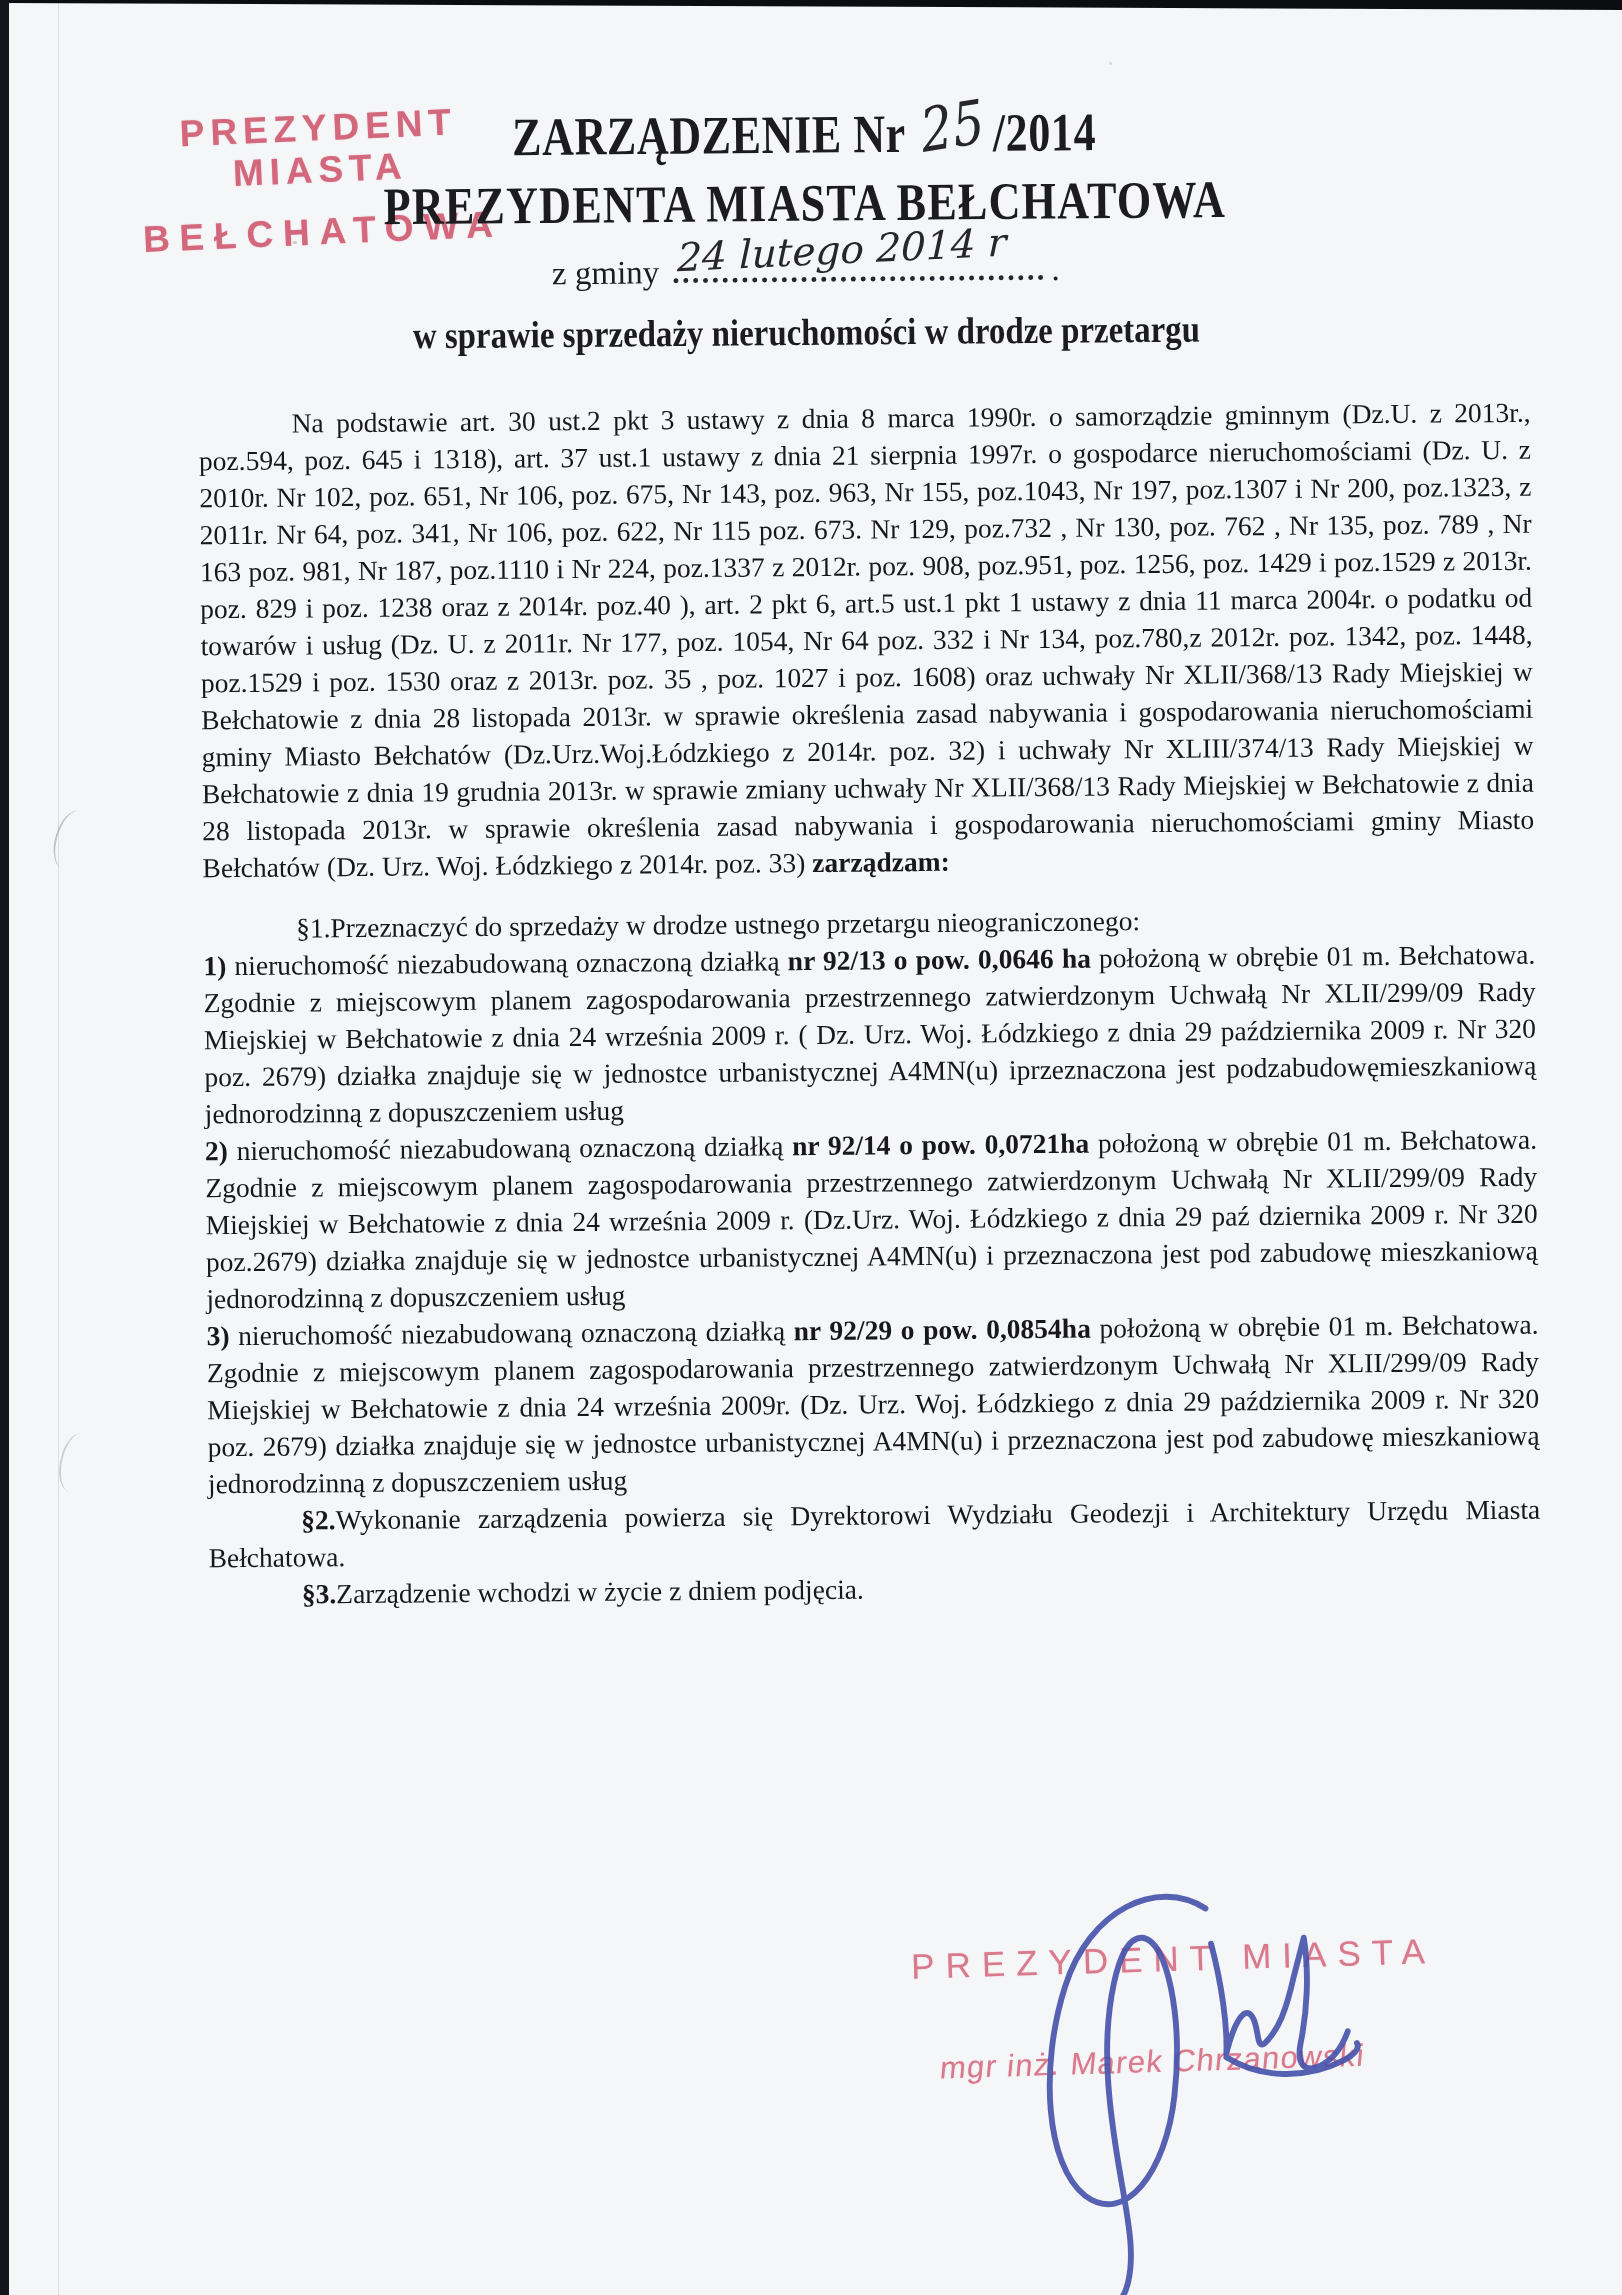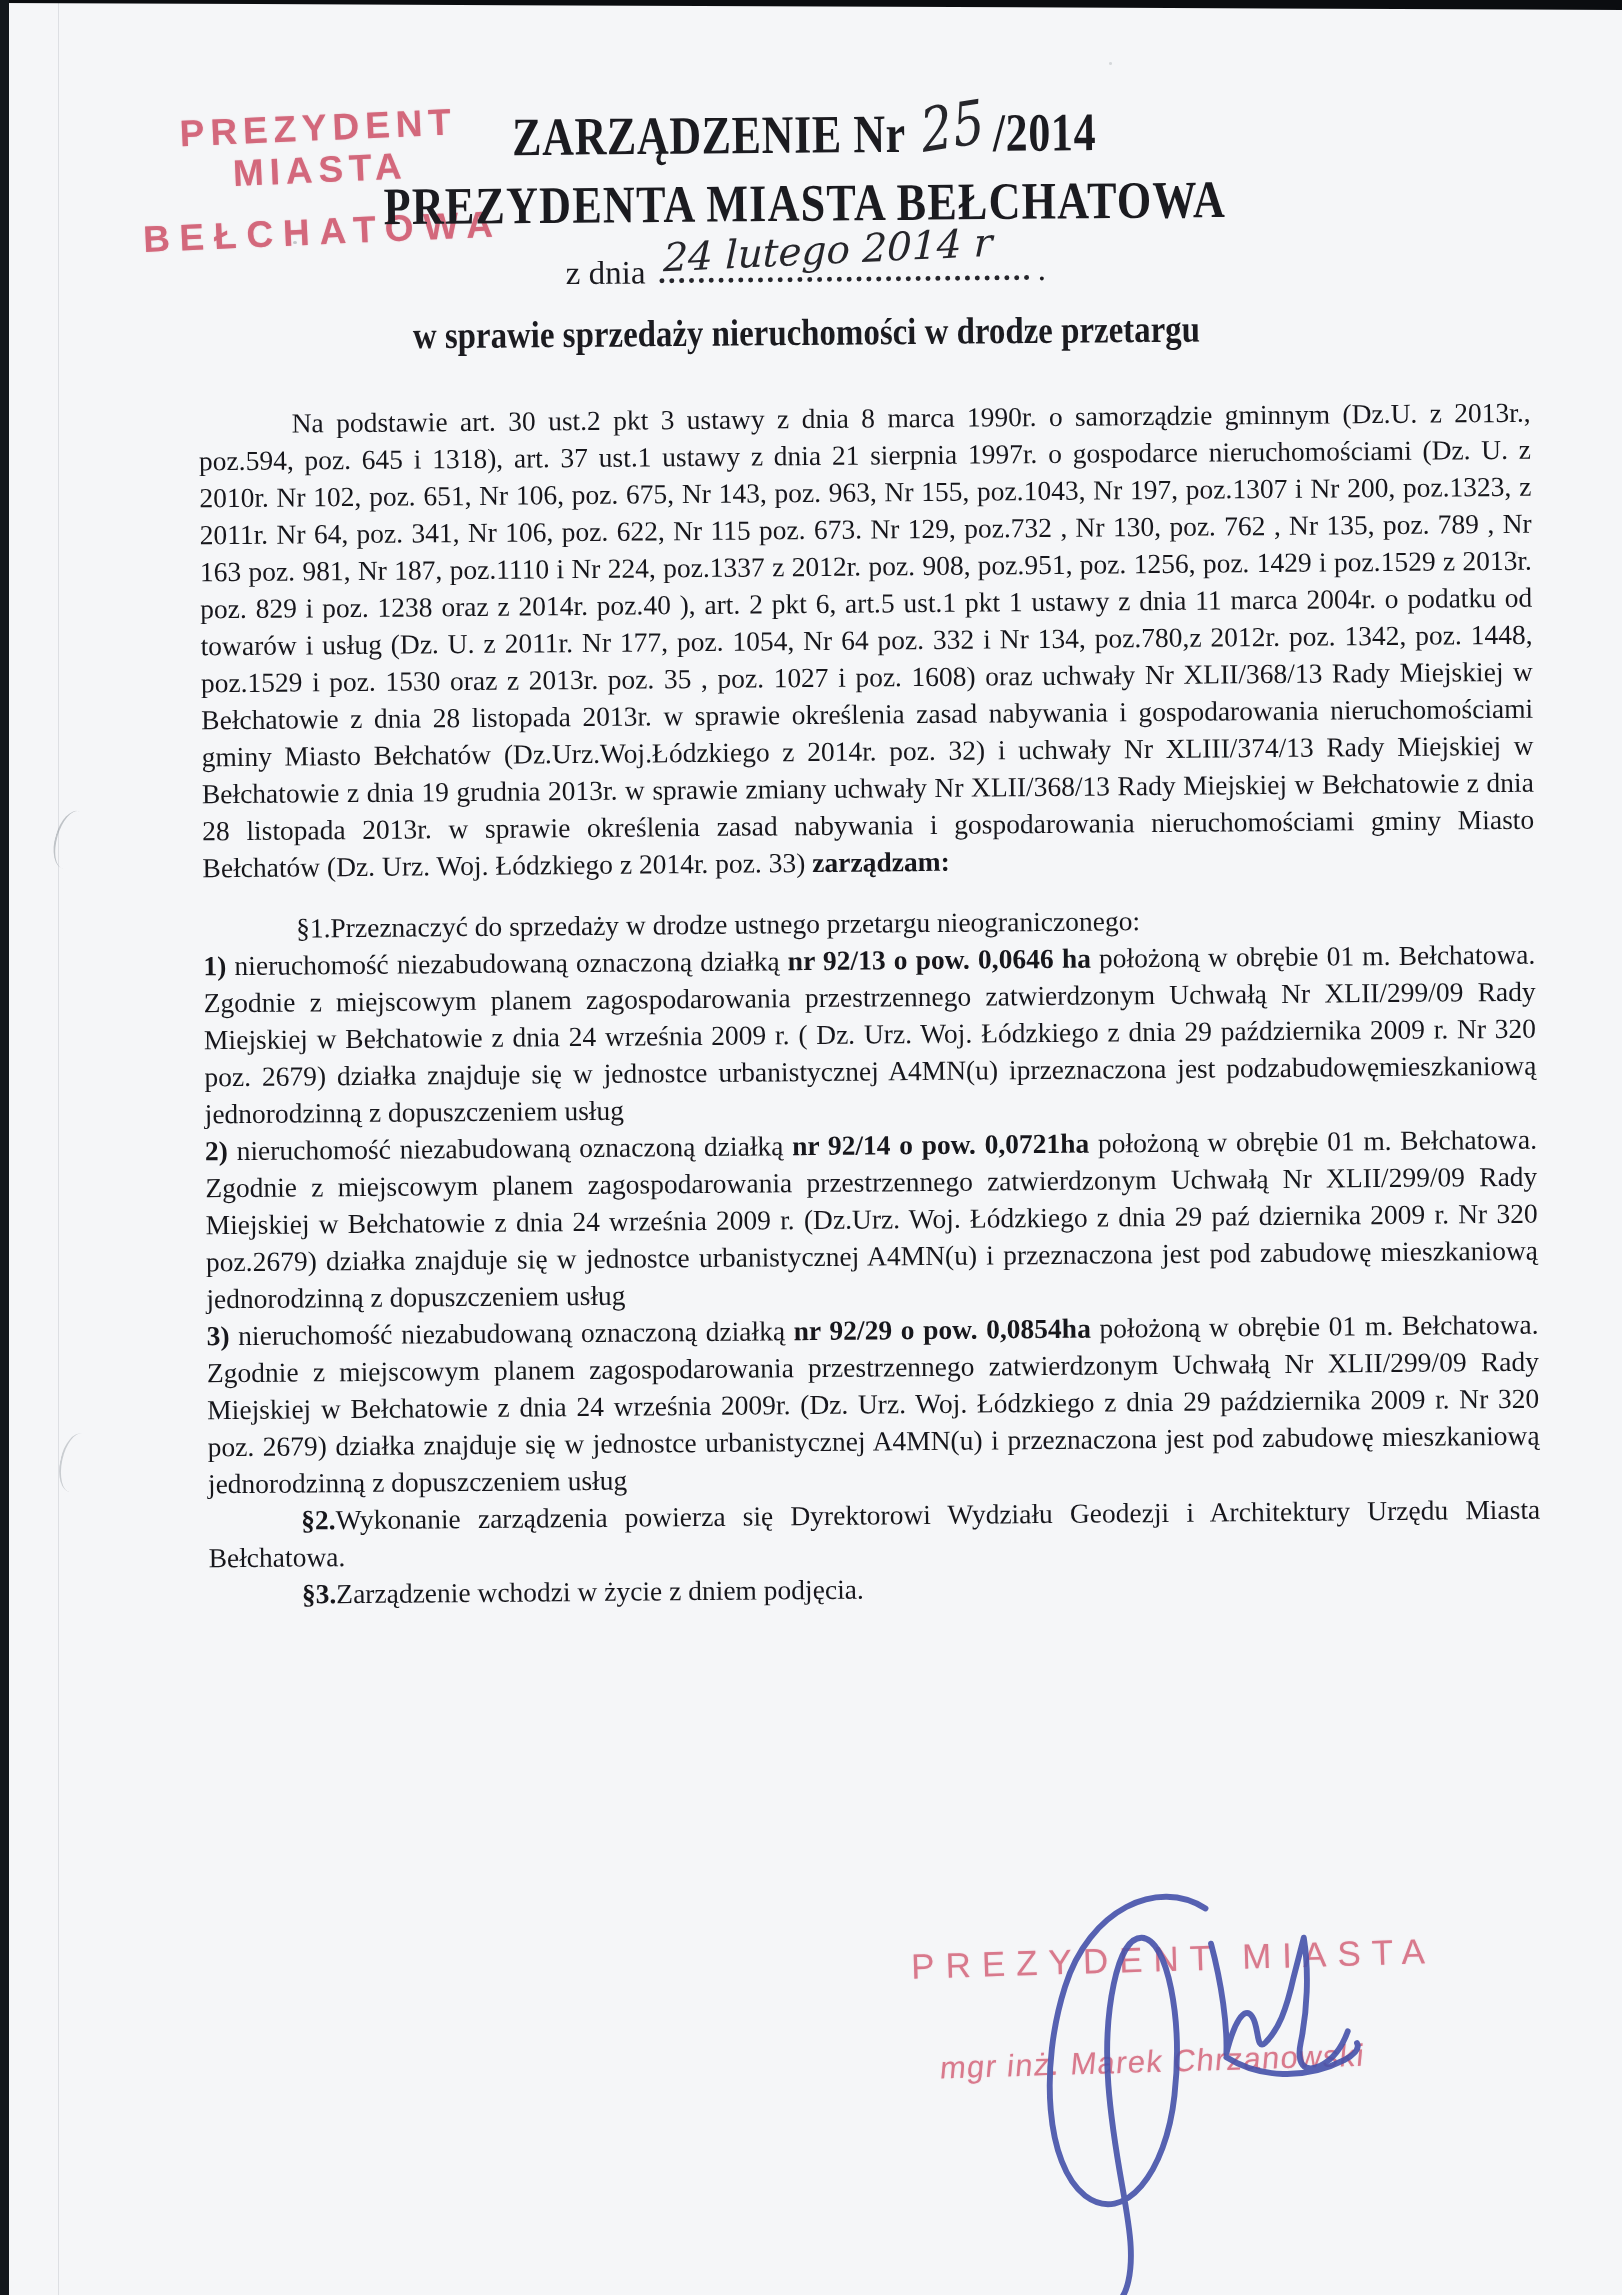--- a/index.html
+++ b/index.html
@@ -116,21 +116,21 @@
       <div class="l2">BEŁCHATOWA</div>
     </div>
 
     <div class="title-row">
       <span>ZARZĄDZENIE Nr</span><span class="hand hand-25">25</span><span>/2014</span>
     </div>
 
     <div class="authority">PREZYDENTA MIASTA BEŁCHATOWA</div>
 
     <div class="date-row">
-      <span>z dnia</span><span class="date-wrap"><span class="hand hand-date">24 lutego 2014 r</span></span><span>.</span>
+      <span>z gminy</span><span class="date-wrap"><span class="hand hand-date">24 lutego 2014 r</span></span><span>.</span>
     </div>
 
     <div class="subject">w sprawie sprzedaży nieruchomości w drodze przetargu</div>
 
     <div class="body-text">
       <p class="indent"><span>Na podstawie art. 30 ust.2 pkt 3 ustawy z dnia 8 marca 1990r. o samorządzie gminnym (Dz.U. z 2013r., poz.594, poz. 645 i 1318), art. 37 ust.1 ustawy z dnia 21 sierpnia 1997r. o gospodarce nieruchomościami (Dz. U. z 2010r. Nr 102, poz. 651, Nr 106, poz. 675, Nr 143, poz. 963, Nr 155, poz.1043, Nr 197, poz.1307 i Nr 200, poz.1323, z 2011r. Nr 64, poz. 341, Nr 106, poz. 622, Nr 115 poz. 673. Nr 129, poz.732 , Nr 130, poz. 762 , Nr 135, poz. 789 , Nr 163 poz. 981, Nr 187, poz.1110 i Nr 224, poz.1337 z 2012r. poz. 908, poz.951, poz. 1256, poz. 1429 i poz.1529 z 2013r. poz. 829 i poz. 1238 oraz z 2014r. poz.40 ), art. 2 pkt 6, art.5 ust.1 pkt 1 ustawy z dnia 11 marca 2004r. o podatku od towarów i usług (Dz. U. z 2011r. Nr 177, poz. 1054, Nr 64 poz. 332 i Nr 134, poz.780,z 2012r. poz. 1342, poz. 1448, poz.1529 i poz. 1530 oraz z 2013r. poz. 35 , poz. 1027 i poz. 1608) oraz uchwały Nr XLII/368/13 Rady Miejskiej w Bełchatowie z dnia 28 listopada 2013r. w sprawie określenia zasad nabywania i gospodarowania nieruchomościami gminy Miasto Bełchatów (Dz.Urz.Woj.Łódzkiego z 2014r. poz. 32) i uchwały Nr XLIII/374/13 Rady Miejskiej w Bełchatowie z dnia 19 grudnia 2013r. w sprawie zmiany uchwały Nr XLII/368/13 Rady Miejskiej w Bełchatowie z dnia 28 listopada 2013r. w sprawie określenia zasad nabywania i gospodarowania nieruchomościami gminy Miasto Bełchatów (Dz. Urz. Woj. Łódzkiego z 2014r. poz. 33) </span><span class="b">zarządzam:</span></p>
       <p class="indent gap-top"><span>§1.Przeznaczyć do sprzedaży w drodze ustnego przetargu nieograniczonego:</span></p>
       <p><span class="b">1) </span><span>nieruchomość niezabudowaną oznaczoną działką </span><span class="b">nr 92/13 o pow. 0,0646 ha</span><span> położoną w obrębie 01 m. Bełchatowa. Zgodnie z miejscowym planem zagospodarowania przestrzennego zatwierdzonym Uchwałą Nr XLII/299/09 Rady Miejskiej w Bełchatowie z dnia 24 września 2009 r. ( Dz. Urz. Woj. Łódzkiego z dnia 29 października 2009 r. Nr 320 poz. 2679) działka znajduje się w jednostce urbanistycznej A4MN(u) iprzeznaczona jest podzabudowęmieszkaniową jednorodzinną z dopuszczeniem usług</span></p>
       <p><span class="b">2) </span><span>nieruchomość niezabudowaną oznaczoną działką </span><span class="b">nr 92/14 o pow. 0,0721ha</span><span> położoną w obrębie 01 m. Bełchatowa. Zgodnie z miejscowym planem zagospodarowania przestrzennego zatwierdzonym Uchwałą Nr XLII/299/09 Rady Miejskiej w Bełchatowie z dnia 24 września 2009 r. (Dz.Urz. Woj. Łódzkiego z dnia 29 paź dziernika 2009 r. Nr 320 poz.2679) działka znajduje się w jednostce urbanistycznej A4MN(u) i przeznaczona jest pod zabudowę mieszkaniową jednorodzinną z dopuszczeniem usług</span></p>
       <p><span class="b">3) </span><span>nieruchomość niezabudowaną oznaczoną działką </span><span class="b">nr 92/29 o pow. 0,0854ha</span><span> położoną w obrębie 01 m. Bełchatowa. Zgodnie z miejscowym planem zagospodarowania przestrzennego zatwierdzonym Uchwałą Nr XLII/299/09 Rady Miejskiej w Bełchatowie z dnia 24 września 2009r. (Dz. Urz. Woj. Łódzkiego z dnia 29 października 2009 r. Nr 320 poz. 2679) działka znajduje się w jednostce urbanistycznej A4MN(u) i przeznaczona jest pod zabudowę mieszkaniową jednorodzinną z dopuszczeniem usług</span></p>

